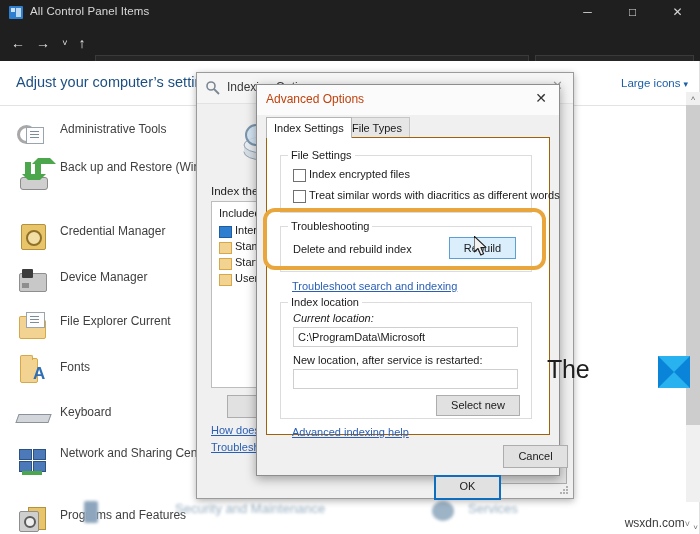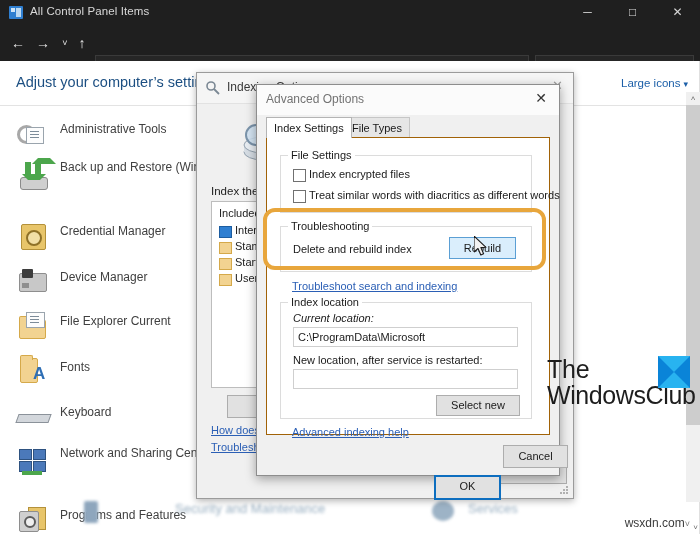--- a/index.html
+++ b/index.html
@@ -144,21 +144,21 @@
   }
   .blur-ico{position:absolute;filter:blur(1.5px);}
 
   
   .adv{
     position:absolute;left:256px;top:84px;width:302px;height:390px;
     background:#f0f0f0;border:1px solid #8d8d8d;
     box-shadow:0 3px 10px rgba(0,0,0,.35);
   }
   .adv-tb{position:absolute;left:0;top:0;width:100%;height:30px;background:#fbfbfb;}
-  .adv-tb .t{position:absolute;left:9px;top:7px;font-size:12px;color:#737373;}
+  .adv-tb .t{position:absolute;left:9px;top:7px;font-size:12px;color:#c2410c;}
   .adv-tb .x{position:absolute;right:9px;top:4px;width:18px;height:18px;font-size:14px;
              color:#333;text-align:center;line-height:18px;}
   .adv-inner{
     position:absolute;left:9px;top:32px;width:284px;height:317px;
   }
   .tabstrip{position:absolute;left:0;top:0;height:20px;width:100%;}
   .tab{
     position:absolute;top:0;height:20px;font-size:11px;color:#1a1a1a;line-height:20px;
     padding:0 7px;border:1px solid #c6c6c6;border-bottom:0;background:#e6e6e6;
   }
@@ -416,21 +416,20 @@
         <i style="left:3px;top:3px;"></i>
         <i style="left:6px;top:3px;"></i>
       <i style="left:0;top:6px;"></i>
         <i style="left:3px;top:6px;"></i>
         <i style="left:6px;top:6px;"></i>
     </div>
   </div>
 
   <div class="wm">
     <div class="l1">The</div>
-    <div class="l2">WindowsClub</div>
   </div>
   <div class="wm-logo">
     <svg width="32" height="32" viewBox="0 0 32 32">
       <rect width="32" height="32" fill="#28b3f0"></rect>
       <polygon points="0,0 16,16 0,32" fill="#0a84d8"></polygon>
       <polygon points="32,0 16,16 32,32" fill="#0a84d8"></polygon>
     </svg>
   </div>
 
   <div class="adv">

